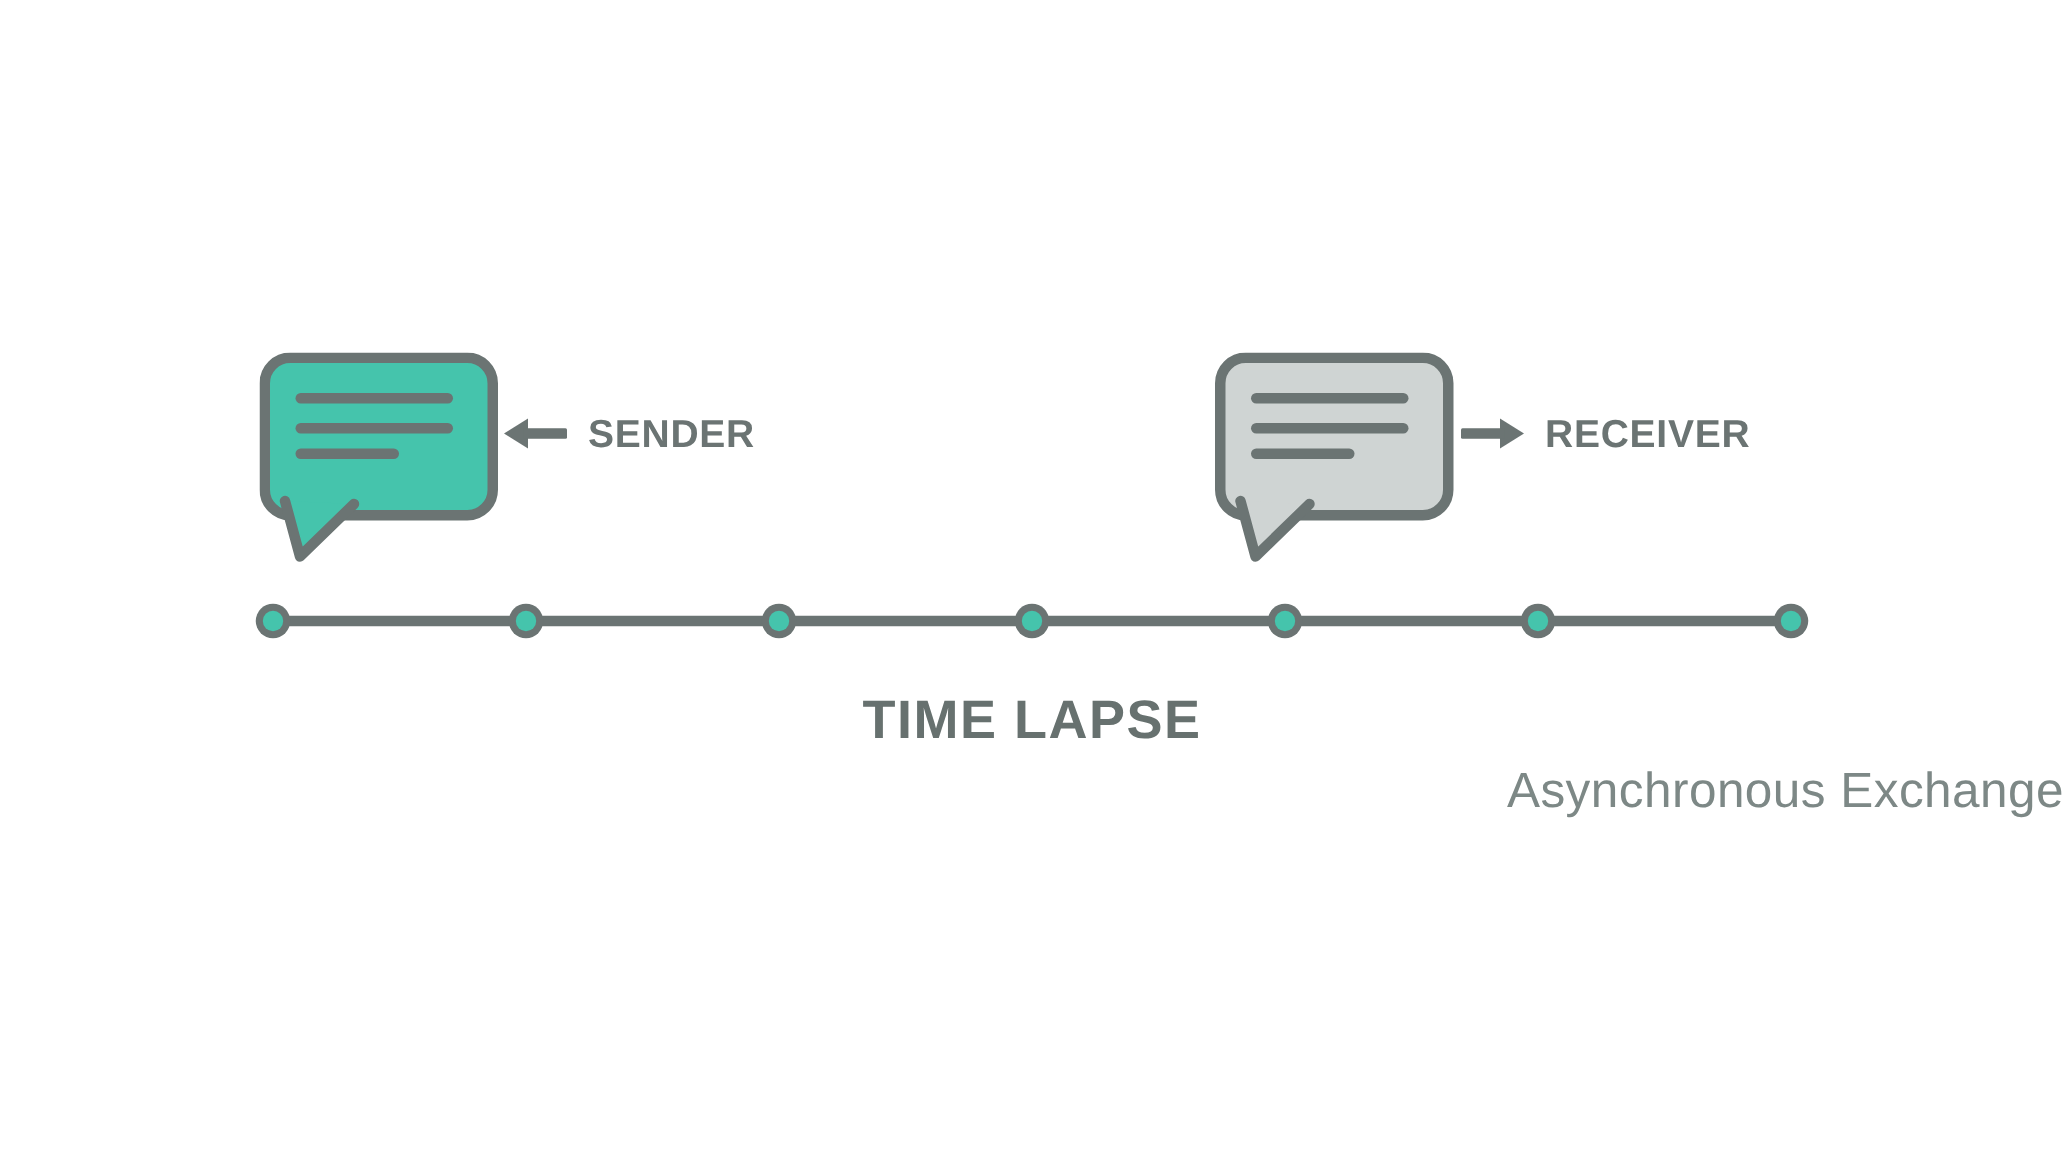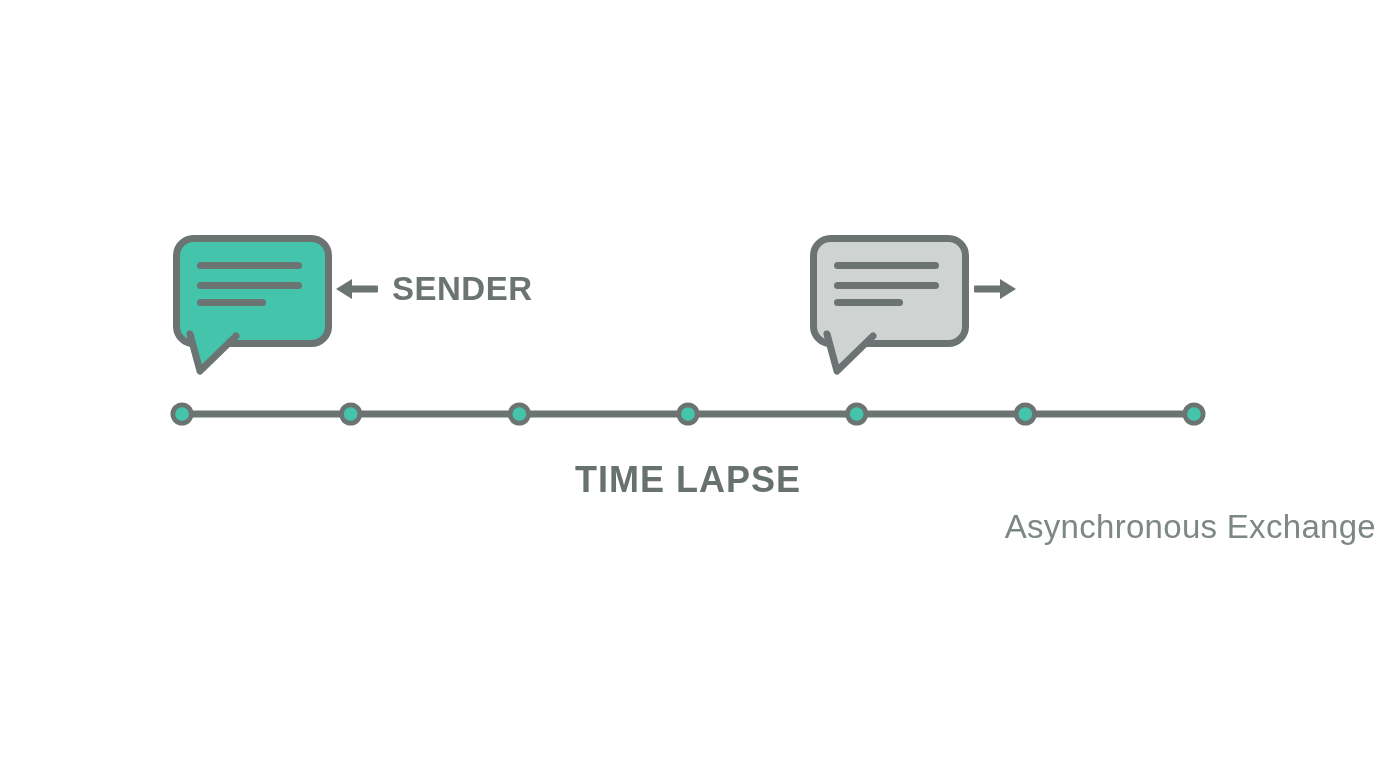--- a/index.html
+++ b/index.html
@@ -18,21 +18,21 @@
     background: #ffffff;
   }
   .bubble-svg { position: absolute; }
   .bubble-body-sender { fill: #45c4ac; stroke: #6b7473; }
   .bubble-body-receiver { fill: #cfd4d3; stroke: #6b7473; }
   .bubble-line { fill: #6b7473; }
   .arrow-svg { position: absolute; }
   .arrow-shape { fill: #6b7473; }
   .actor-label {
     position: absolute;
-    font-size: 33px;
+    font-size: 26px;
     font-weight: bold;
     color: #6b7473;
     letter-spacing: 0.5px;
     line-height: 30px;
     white-space: nowrap;
   }
   .timeline-svg { position: absolute; left: 168px; top: 399px; }
   .timeline-line { stroke: #6b7473; stroke-width: 7; }
   .caption-title {
     position: absolute;
@@ -81,20 +81,21 @@
     <rect class="bubble-line" x="24" y="27" width="105" height="7" rx="3.5"></rect>
     <rect class="bubble-line" x="24" y="47" width="105" height="7" rx="3.5"></rect>
     <rect class="bubble-line" x="24" y="64" width="69" height="7" rx="3.5"></rect>
   </svg>
 
   <svg class="arrow-svg" style="left:974px; top:277px;" width="42" height="24" viewBox="0 0 42 24">
     <polygon class="arrow-shape" points="42,12 26,2 26,22"></polygon>
     <rect class="arrow-shape" x="0" y="8.5" width="29" height="7" rx="1"></rect>
   </svg>
 
+  <div class="actor-label" style="left:1030px; top:274px;">RECEIVER</div>
 
   <svg class="timeline-svg" width="1040" height="32" viewBox="0 0 1040 32">
     <line class="timeline-line" x1="14" y1="15" x2="1026" y2="15"></line>
     <g id="timeline-dots">
         <circle cx="14" cy="15" r="11.5" fill="#6b7473"></circle>
         <circle cx="14" cy="15" r="6.8" fill="#45c4ac"></circle>
         <circle cx="182.66666666666666" cy="15" r="11.5" fill="#6b7473"></circle>
         <circle cx="182.66666666666666" cy="15" r="6.8" fill="#45c4ac"></circle>
         <circle cx="351.3333333333333" cy="15" r="11.5" fill="#6b7473"></circle>
         <circle cx="351.3333333333333" cy="15" r="6.8" fill="#45c4ac"></circle>

